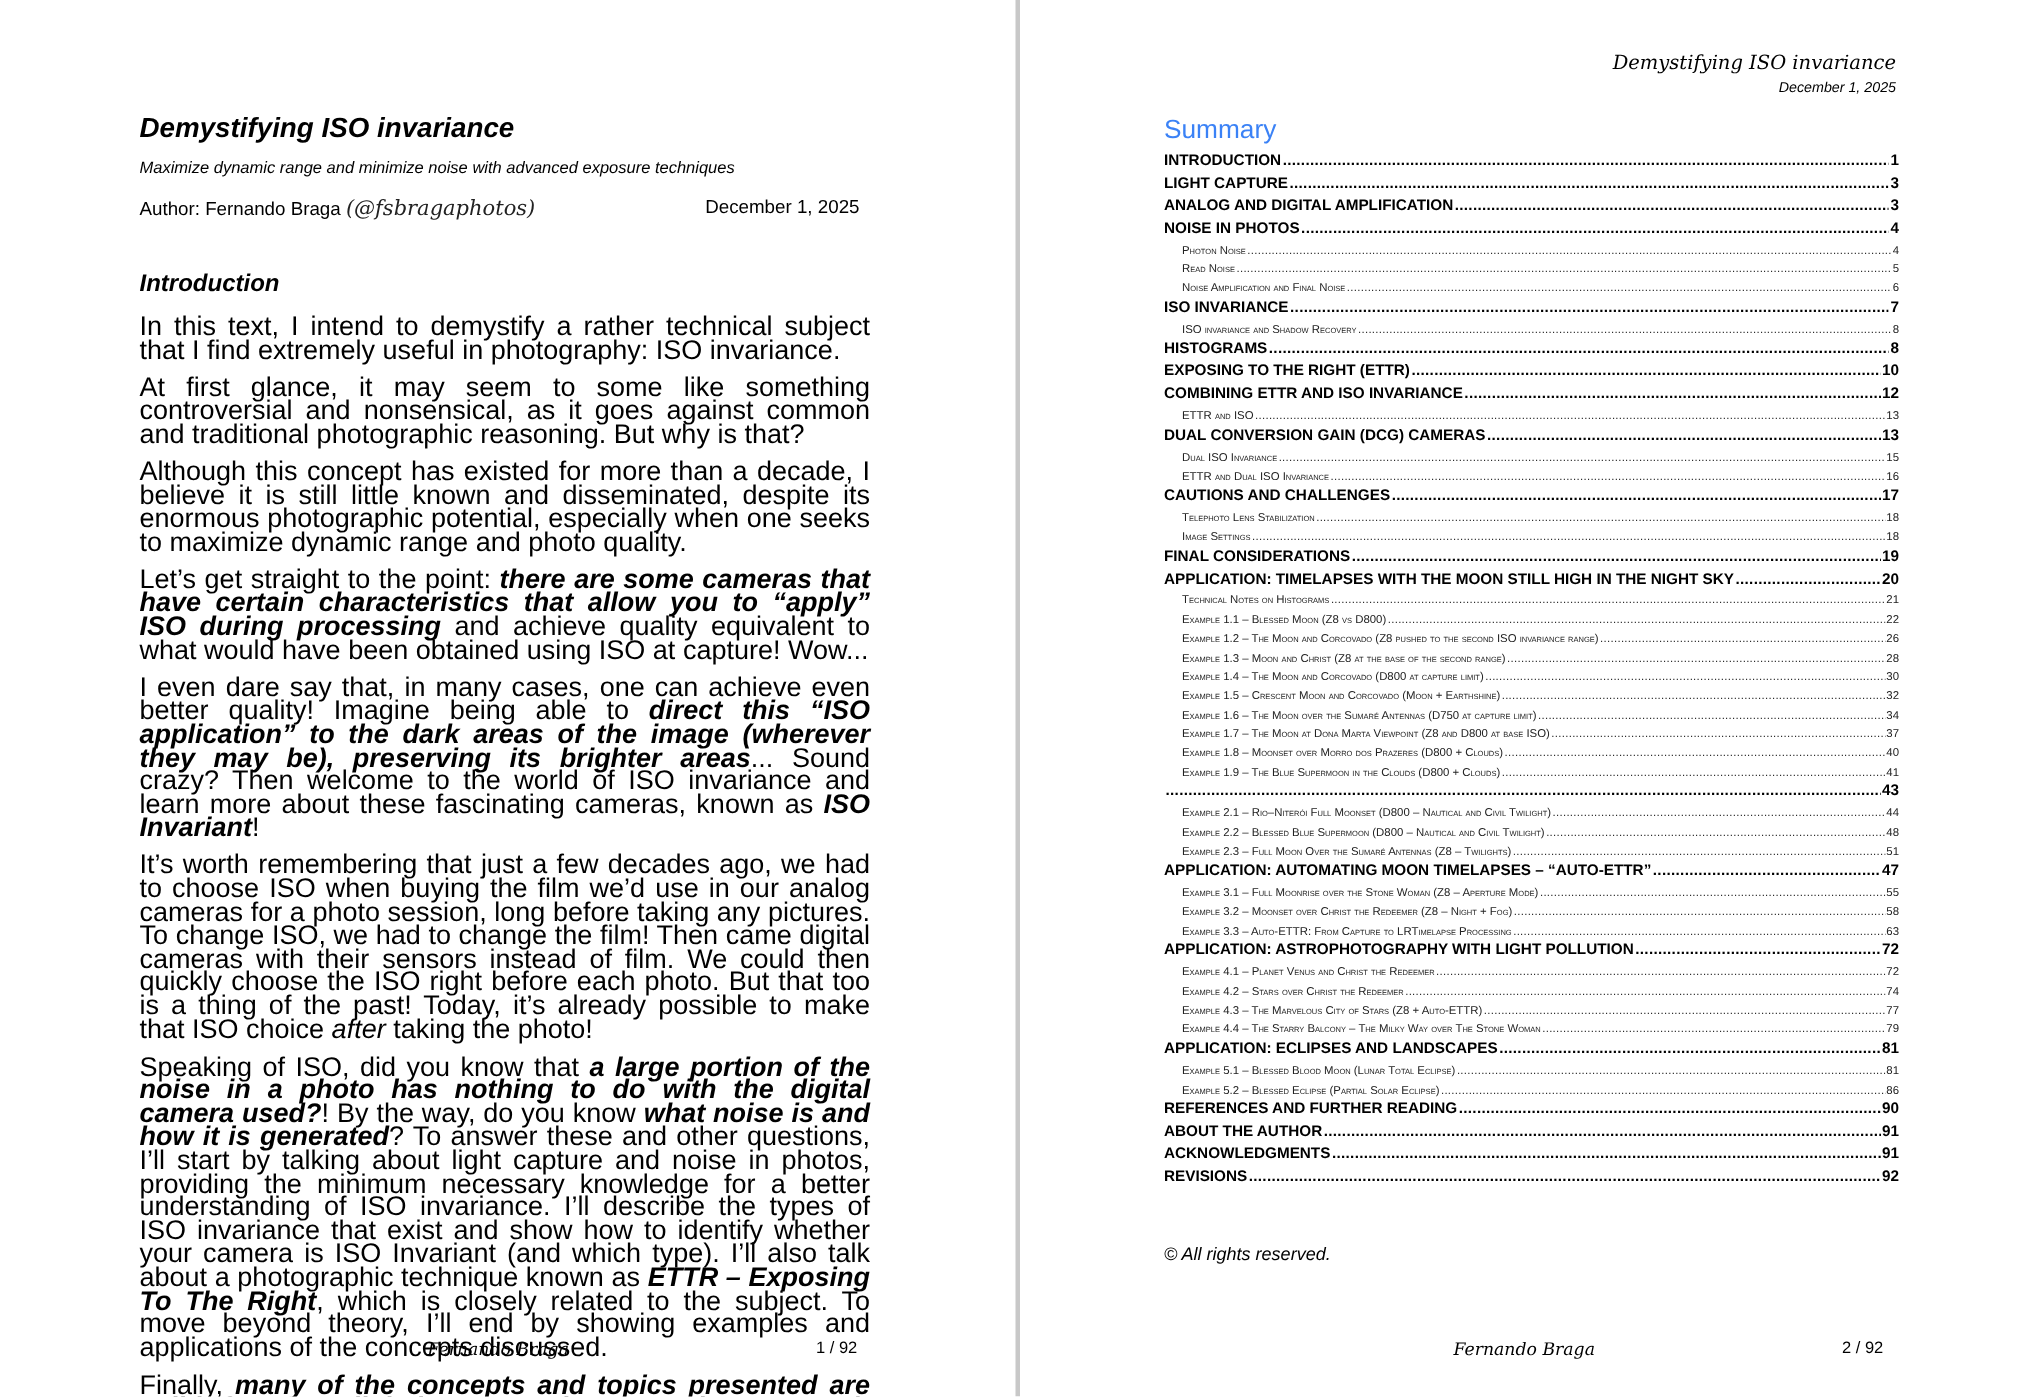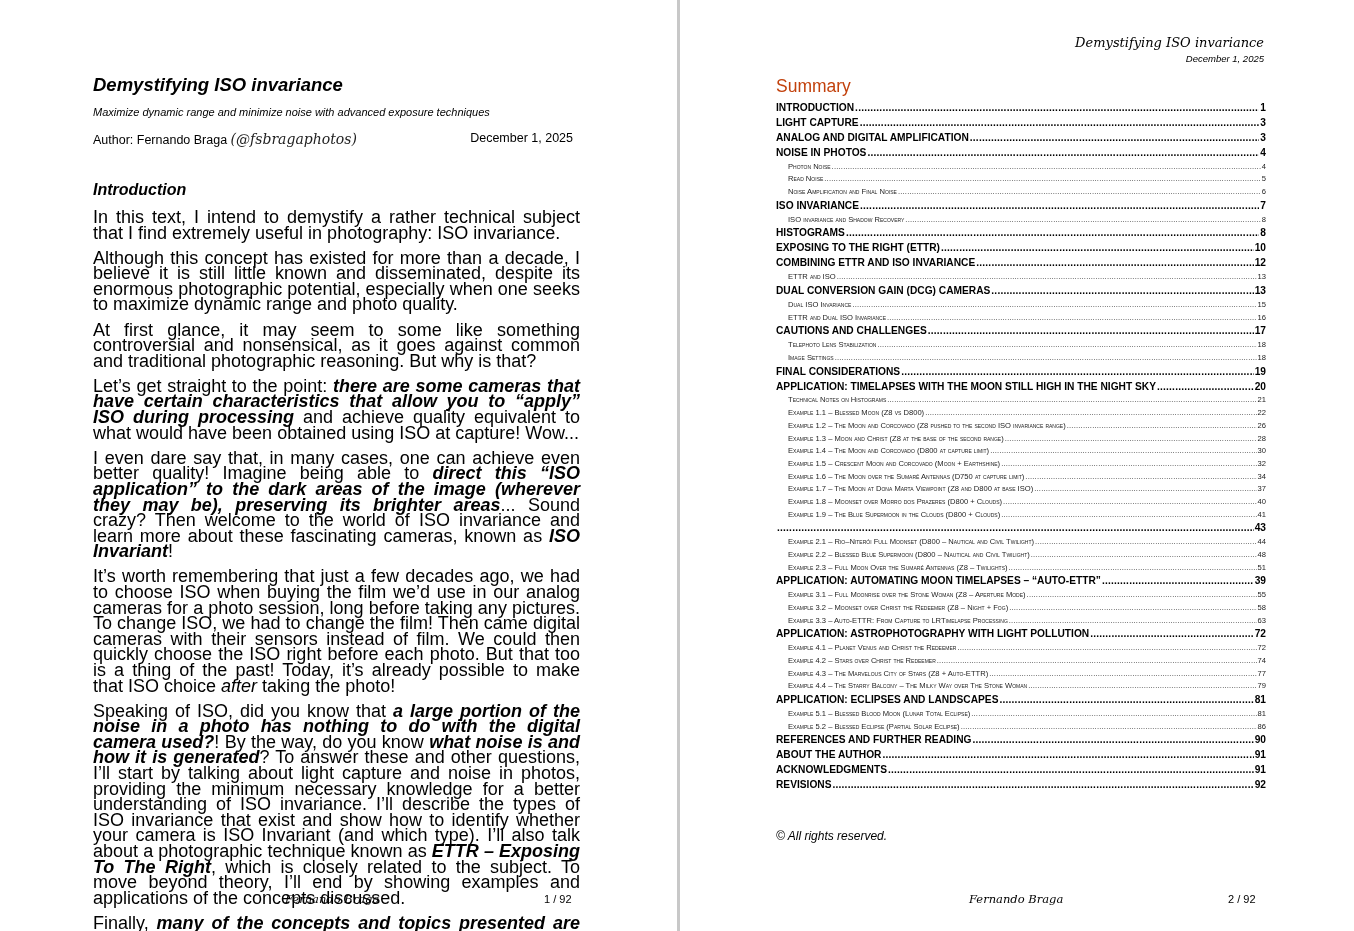--- a/index.html
+++ b/index.html
@@ -20,21 +20,21 @@
   .body-text p { margin:0 0 9.5px 0; text-align:justify; }
   .bi { font-weight:bold; font-style:italic; }
   .it { font-style:italic; }
 
   .footer-author { position:absolute; font-family:"DejaVu Serif", serif; font-style:italic; font-size:11.5px; }
   .footer-page { position:absolute; font-size:11px; }
 
   
   .header-title { position:absolute; right:90px; top:35px; font-family:"DejaVu Serif", serif; font-style:italic; font-size:13px; }
   .header-date { position:absolute; right:90px; top:53px; font-size:9.5px; font-style:italic; }
-  .summary-heading { position:absolute; left:96px; top:76px; font-size:17.5px; color:#c2410c; margin:0; font-weight:normal; }
+  .summary-heading { position:absolute; left:96px; top:76px; font-size:17.5px; color:#3b82f6; margin:0; font-weight:normal; }
   .toc { position:absolute; left:96px; top:101px; width:490px; }
   .toc-row { display:flex; align-items:baseline; white-space:nowrap; overflow:hidden; }
   .toc-row.lvl1 { font-size:10.2px; font-weight:bold; height:14.95px; line-height:14.95px; }
   .toc-row.lvl2 { font-size:7.6px; height:12.7px; line-height:12.7px; padding-left:12px; font-variant:small-caps; color:#222; }
   .toc-label { flex:0 0 auto; }
   .toc-dots { flex:1 1 auto; overflow:hidden; margin:0 1px; }
   .toc-dots::after { content:"..........................................................................................................................................................................................................................................................................................................."; letter-spacing:0.2px; }
   .toc-page { flex:0 0 auto; }
   .copyright { position:absolute; left:96px; top:829px; font-size:12px; font-style:italic; }
 </style>
@@ -44,22 +44,22 @@
 <div class="page" id="page1">
   <h1 class="doc-title">Demystifying ISO invariance</h1>
   <div class="doc-subtitle">Maximize dynamic range and minimize noise with advanced exposure techniques</div>
   <div class="author-line">
     <span>Author: Fernando Braga </span><span class="author-handle">(@fsbragaphotos)</span>
     <span class="author-date">December 1, 2025</span>
   </div>
   <h2 class="section-heading">Introduction</h2>
   <div class="body-text" id="body-text">
       <p><span>In this text, I intend to demystify a rather technical subject that I find extremely useful in photography: ISO invariance.</span></p>
+      <p><span>At first glance, it may seem to some like something controversial and nonsensical, as it goes against common and traditional photographic reasoning. But why is that?</span></p>
       <p><span>Although this concept has existed for more than a decade, I believe it is still little known and disseminated, despite its enormous photographic potential, especially when one seeks to maximize dynamic range and photo quality.</span></p>
-      <p><span>At first glance, it may seem to some like something controversial and nonsensical, as it goes against common and traditional photographic reasoning. But why is that?</span></p>
       <p><span>Let’s get straight to the point: </span><span class="bi">there are some cameras that have certain characteristics that allow you to “apply” ISO during processing</span><span> and achieve quality equivalent to what would have been obtained using ISO at capture! Wow...</span></p>
       <p><span>I even dare say that, in many cases, one can achieve even better quality! Imagine being able to </span><span class="bi">direct this “ISO application” to the dark areas of the image (wherever they may be), preserving its brighter areas</span><span>... Sound crazy? Then welcome to the world of ISO invariance and learn more about these fascinating cameras, known as </span><span class="bi">ISO Invariant</span><span>!</span></p>
       <p><span>It’s worth remembering that just a few decades ago, we had to choose ISO when buying the film we’d use in our analog cameras for a photo session, long before taking any pictures. To change ISO, we had to change the film! Then came digital cameras with their sensors instead of film. We could then quickly choose the ISO right before each photo. But that too is a thing of the past! Today, it’s already possible to make that ISO choice </span><span class="it">after</span><span> taking the photo!</span></p>
       <p><span>Speaking of ISO, did you know that </span><span class="bi">a large portion of the noise in a photo has nothing to do with the digital camera used?</span><span>! By the way, do you know </span><span class="bi">what noise is and how it is generated</span><span>? To answer these and other questions, I’ll start by talking about light capture and noise in photos, providing the minimum necessary knowledge for a better understanding of ISO invariance. I’ll describe the types of ISO invariance that exist and show how to identify whether your camera is ISO Invariant (and which type). I’ll also talk about a photographic technique known as </span><span class="bi">ETTR – Exposing To The Right</span><span>, which is closely related to the subject. To move beyond theory, I’ll end by showing examples and applications of the concepts discussed.</span></p>
       <p><span>Finally, </span><span class="bi">many of the concepts and topics presented are valid for any digital camera (ISO Invariant or not)</span><span>. Reading this will help you understand how noise is generated in a photo and how to minimize it, also making it relevant for simpler digital cameras with lower noise performance.</span></p>
     </div>
   <div class="footer-author" style="left:285px; top:892px;">Fernando Braga</div>
   <div class="footer-page" style="left:544px; top:893px;">1 / 92</div>
 </div>
 
@@ -240,21 +240,21 @@
         <span class="toc-page">48</span>
       </div>
       <div class="toc-row lvl2">
         <span class="toc-label">Example 2.3 – Full Moon Over the Sumaré Antennas (Z8 – Twilights)</span>
         <span class="toc-dots"></span>
         <span class="toc-page">51</span>
       </div>
       <div class="toc-row lvl1">
         <span class="toc-label">APPLICATION: AUTOMATING MOON TIMELAPSES – “AUTO-ETTR” </span>
         <span class="toc-dots"></span>
-        <span class="toc-page">39</span>
+        <span class="toc-page">47</span>
       </div>
       <div class="toc-row lvl2">
         <span class="toc-label">Example 3.1 – Full Moonrise over the Stone Woman (Z8 – Aperture Mode)</span>
         <span class="toc-dots"></span>
         <span class="toc-page">55</span>
       </div>
       <div class="toc-row lvl2">
         <span class="toc-label">Example 3.2 – Moonset over Christ the Redeemer (Z8 – Night + Fog)</span>
         <span class="toc-dots"></span>
         <span class="toc-page">58</span>

